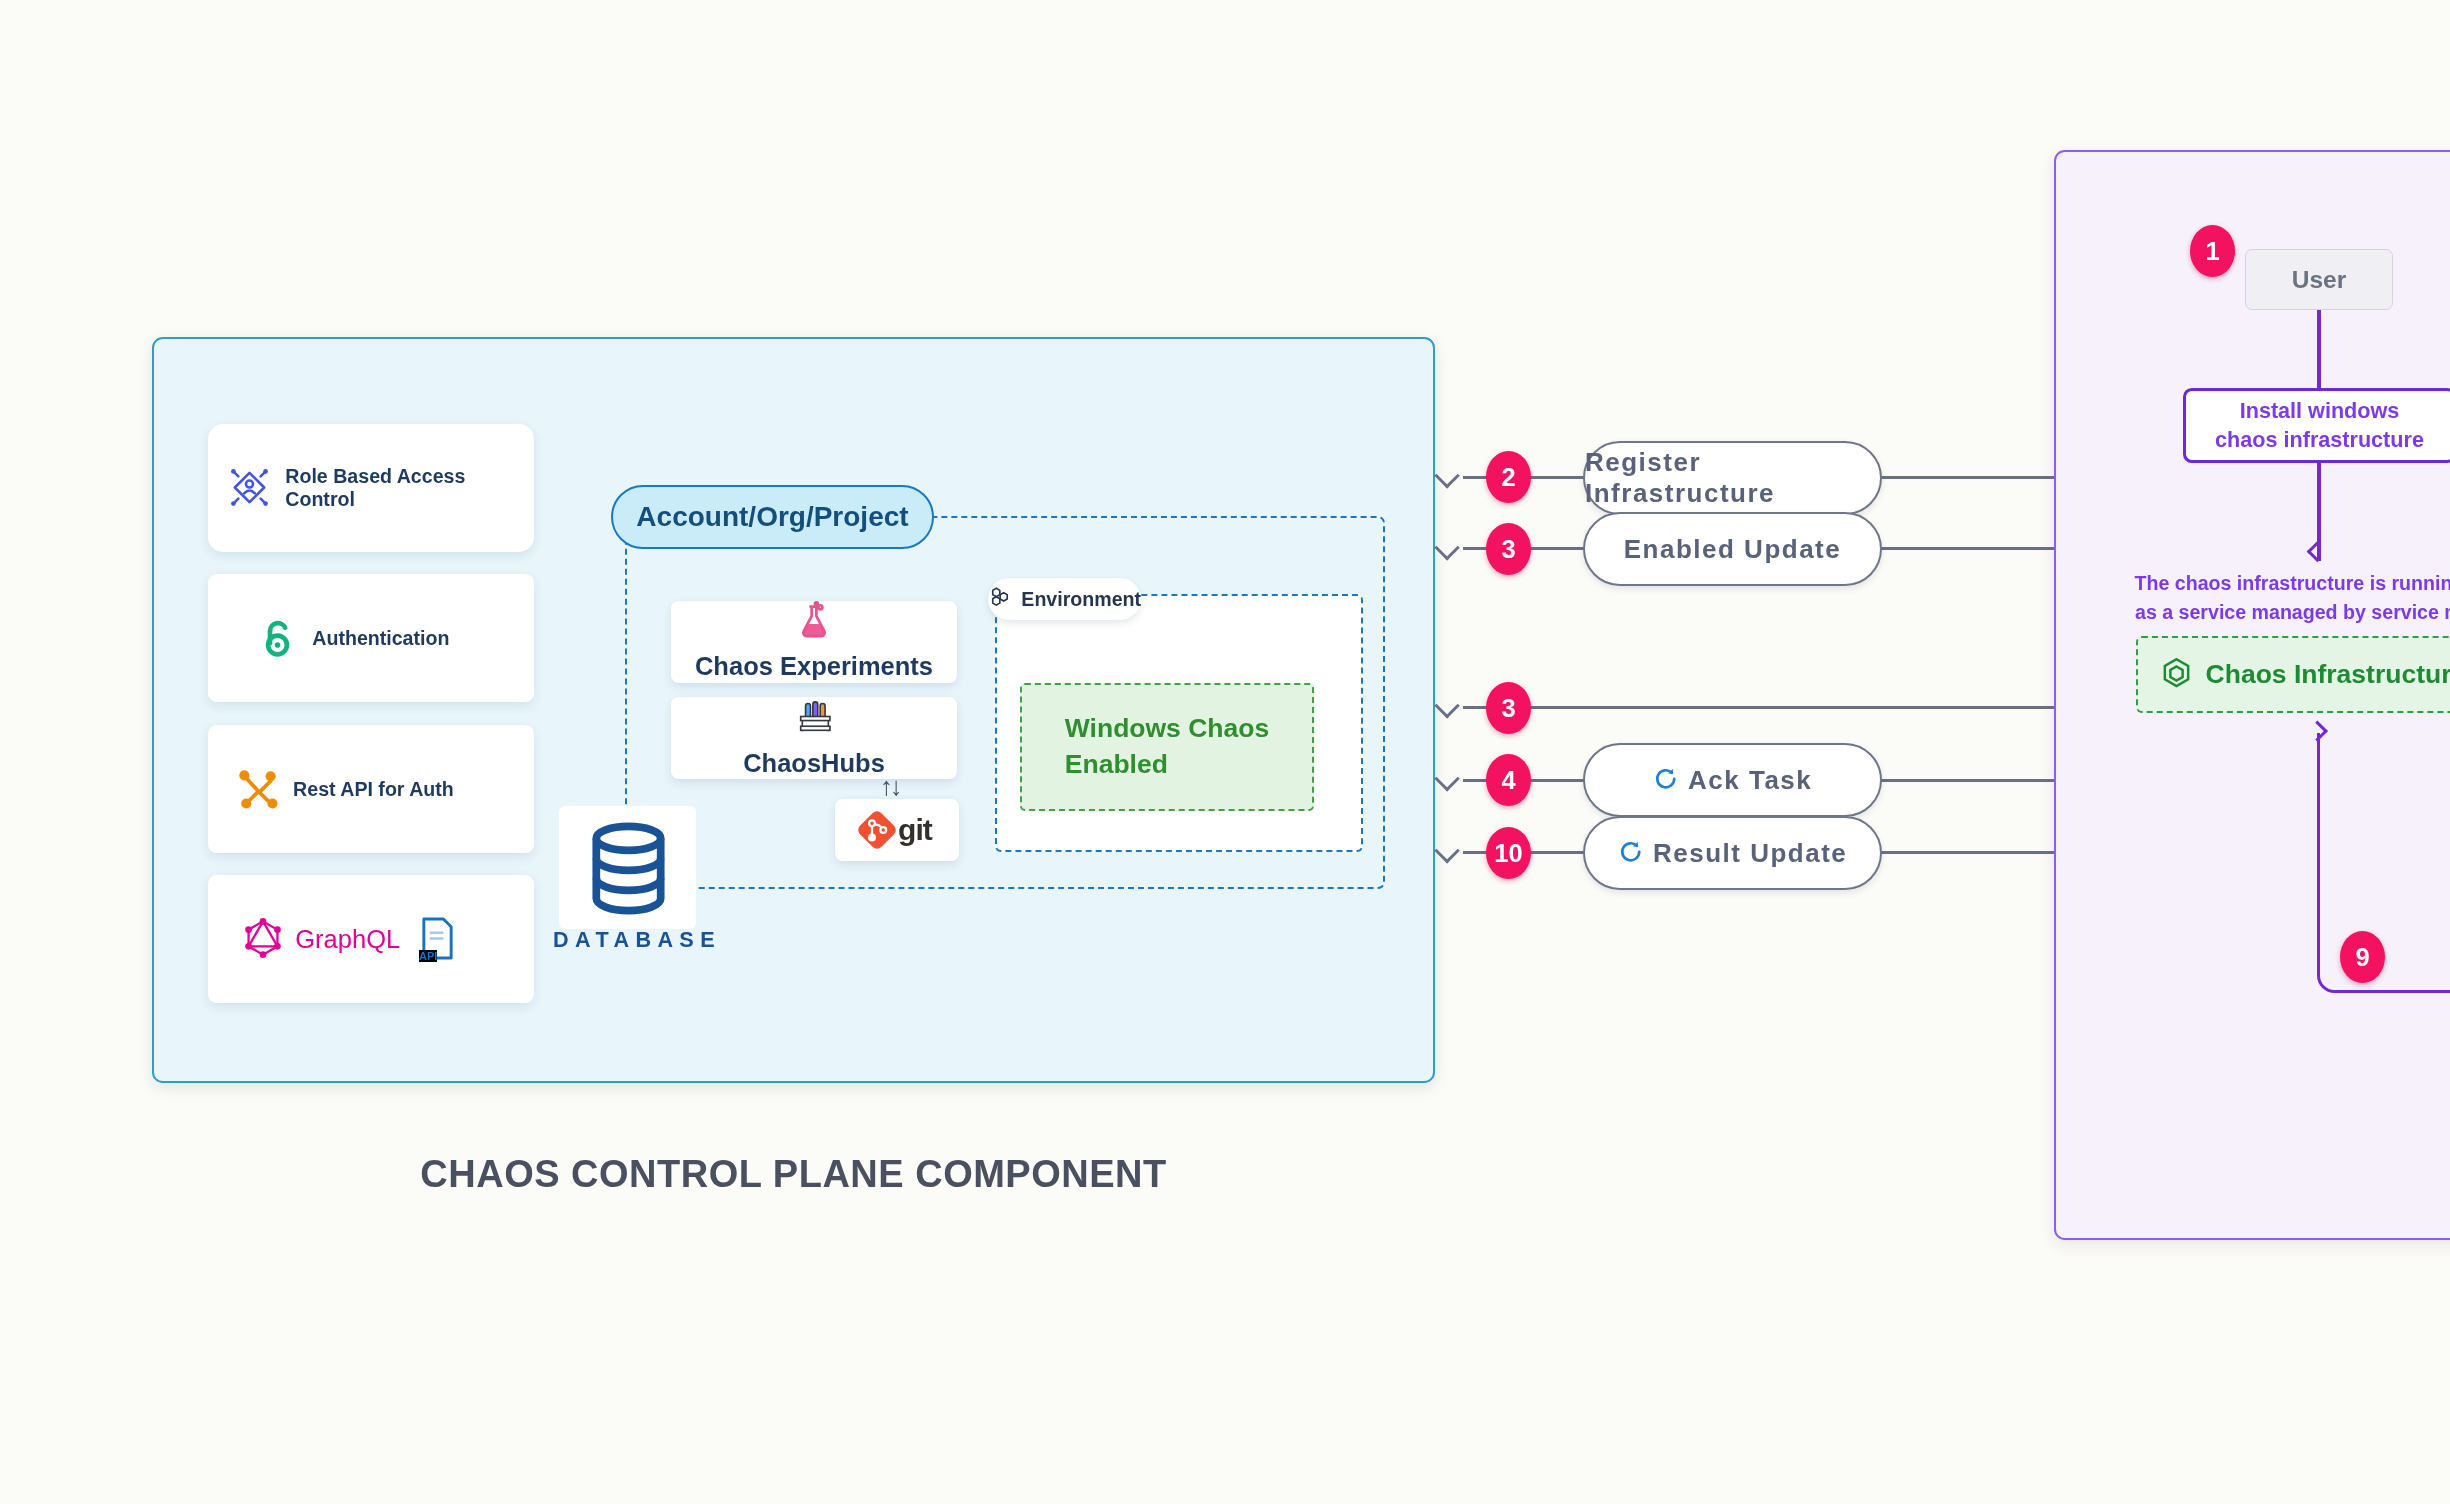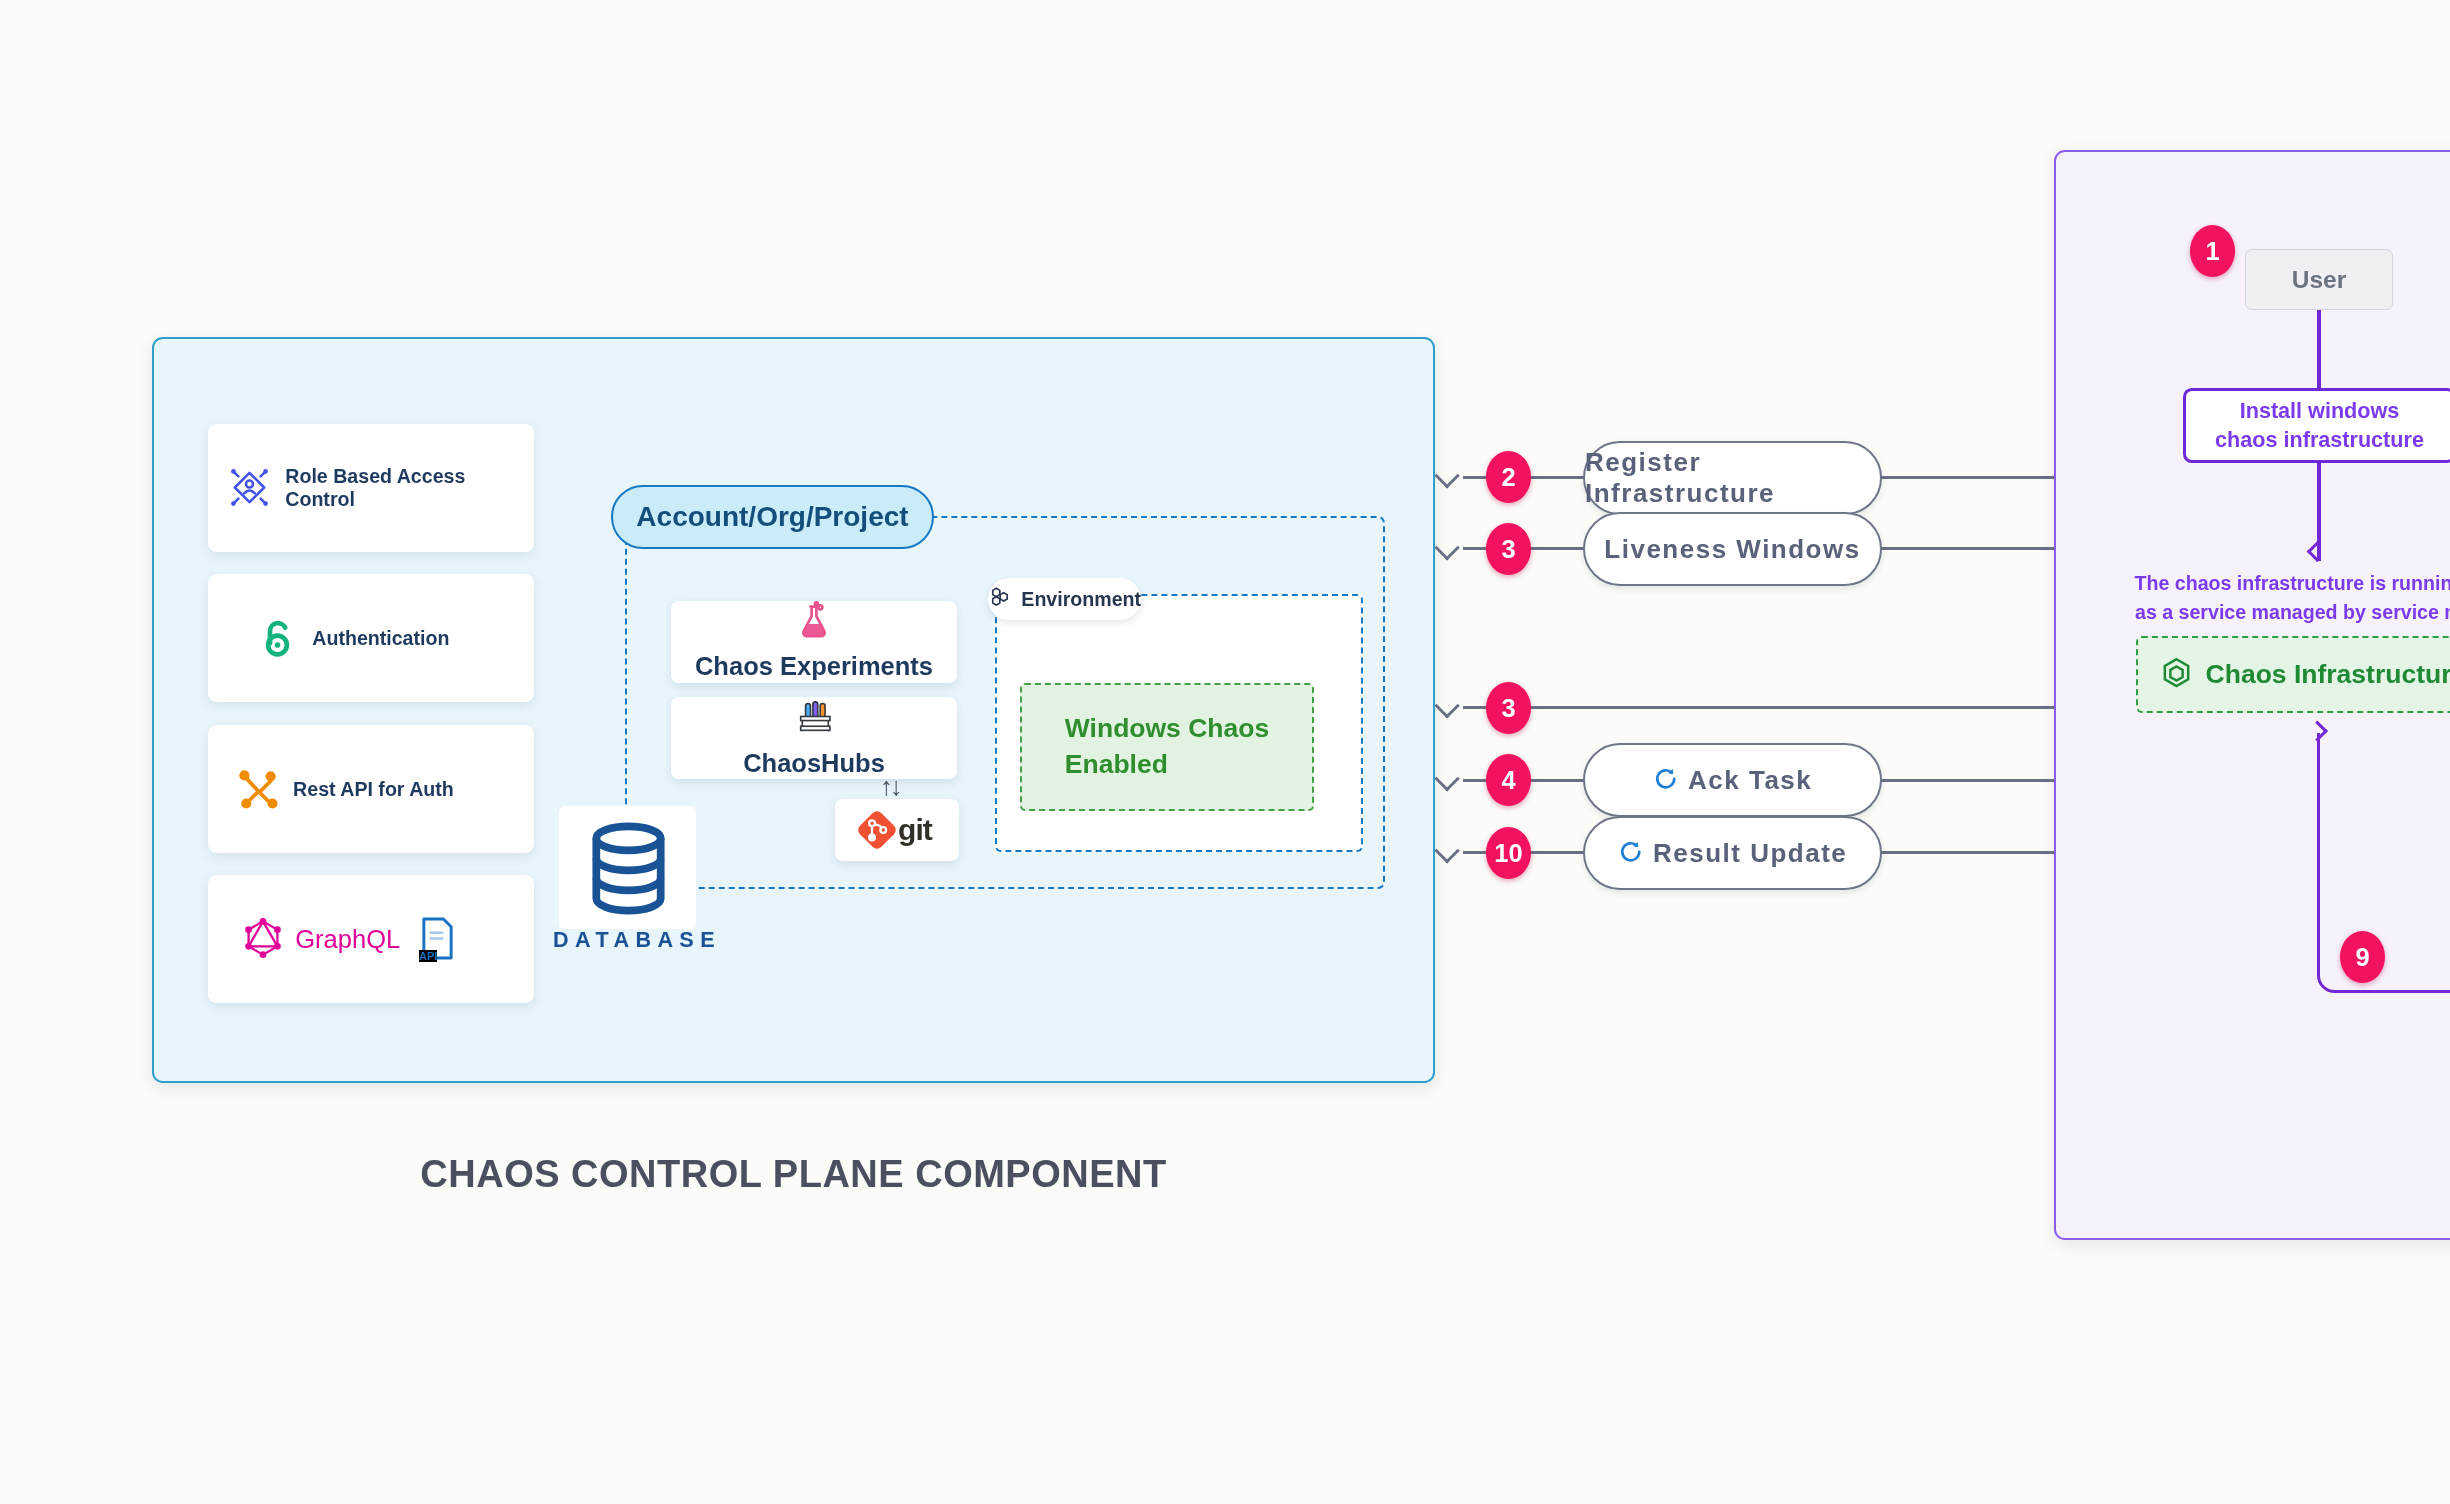--- a/index.html
+++ b/index.html
@@ -72,21 +72,21 @@
   .c-up{transform:rotate(-135deg);}
   .elbow{position:absolute;box-sizing:border-box;}
 </style>
 </head>
 <body>
 
 <div class="canvas">
 
   <div class="abs panel-left"></div>
 
-  <div class="abs sidecard" style="top:424px;">
+  <div class="abs sidecard" style="top:424px;border-radius:15px;">
     <span>
       <svg width="47" height="47" viewBox="0 0 48 48" fill="none" stroke="#4253e8" stroke-width="2.6" stroke-linecap="round" stroke-linejoin="round">
         <path d="M24 9 L39 24 L24 39 L9 24 Z"></path>
         <circle cx="24" cy="20.5" r="3.6"></circle>
           <path d="M18.5 30 q5.5 -6 11 0"></path>
         <path d="M12.6 12.6 L8.8 8.8 M35.4 12.6 L39.2 8.8 M12.6 35.4 L8.8 39.2 M35.4 35.4 L39.2 39.2"></path>
         <circle cx="7.6" cy="7.6" r="2.4" fill="#4253e8" stroke="none"></circle>
           <circle cx="40.4" cy="7.6" r="2.4" fill="#4253e8" stroke="none"></circle>
         <circle cx="7.6" cy="40.4" r="2.4" fill="#4253e8" stroke="none"></circle>
           <circle cx="40.4" cy="40.4" r="2.4" fill="#4253e8" stroke="none"></circle>
@@ -224,21 +224,21 @@
   <div class="abs chev gray c-left" style="left:1438px;top:467px;"></div>
   <div class="abs flexc badge" style="left:1486px;top:451px;">2</div>
   <div class="abs flexc flow-pill" style="top:441px;">
     <span class="lbl">Register Infrastructure</span>
   </div>
 
   <div class="abs flowline" style="left:1463px;top:547px;width:591px;"></div>
   <div class="abs chev gray c-left" style="left:1438px;top:539px;"></div>
   <div class="abs flexc badge" style="left:1486px;top:523px;">3</div>
   <div class="abs flexc flow-pill" style="top:512px;">
-    <span class="lbl">Liveness Windows</span>
+    <span class="lbl">Enabled Update</span>
   </div>
 
   <div class="abs flowline" style="left:1463px;top:706px;width:591px;"></div>
   <div class="abs chev gray c-left" style="left:1438px;top:697px;"></div>
   <div class="abs flexc badge" style="left:1486px;top:682px;">3</div>
 
   <div class="abs flowline" style="left:1463px;top:779px;width:591px;"></div>
   <div class="abs chev gray c-left" style="left:1438px;top:770px;"></div>
   <div class="abs flexc badge" style="left:1486px;top:754px;">4</div>
   <div class="abs flexc flow-pill" style="top:743px;">

